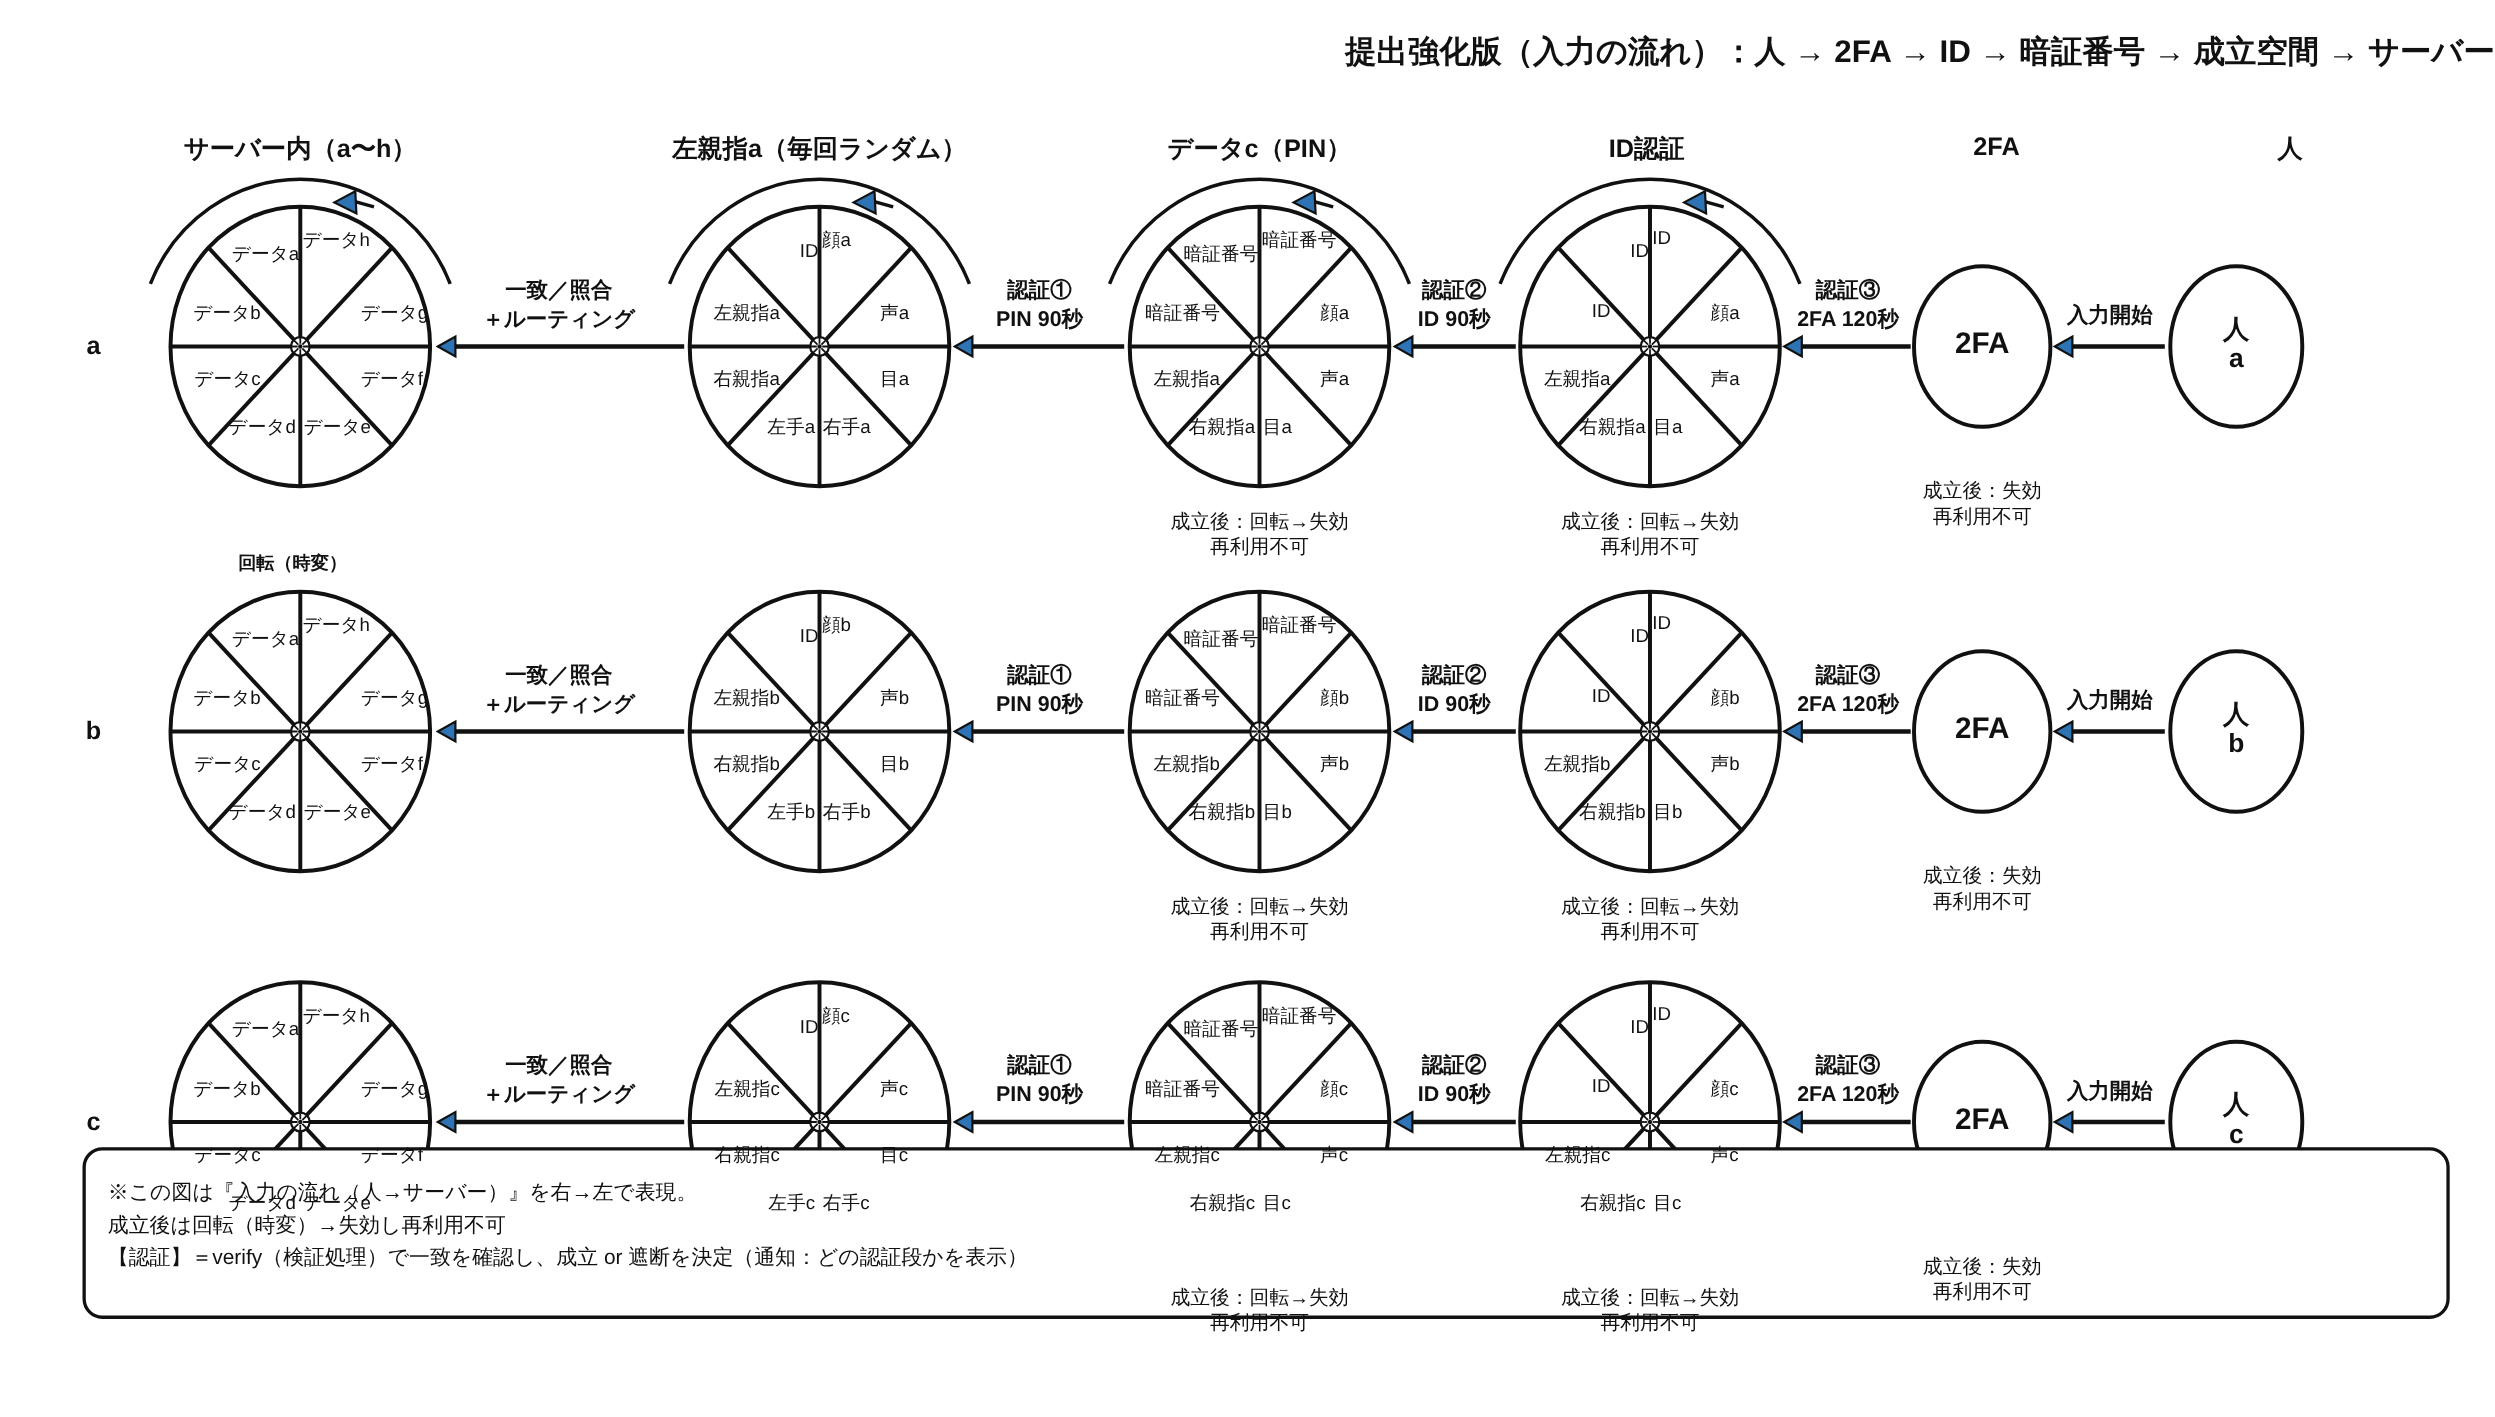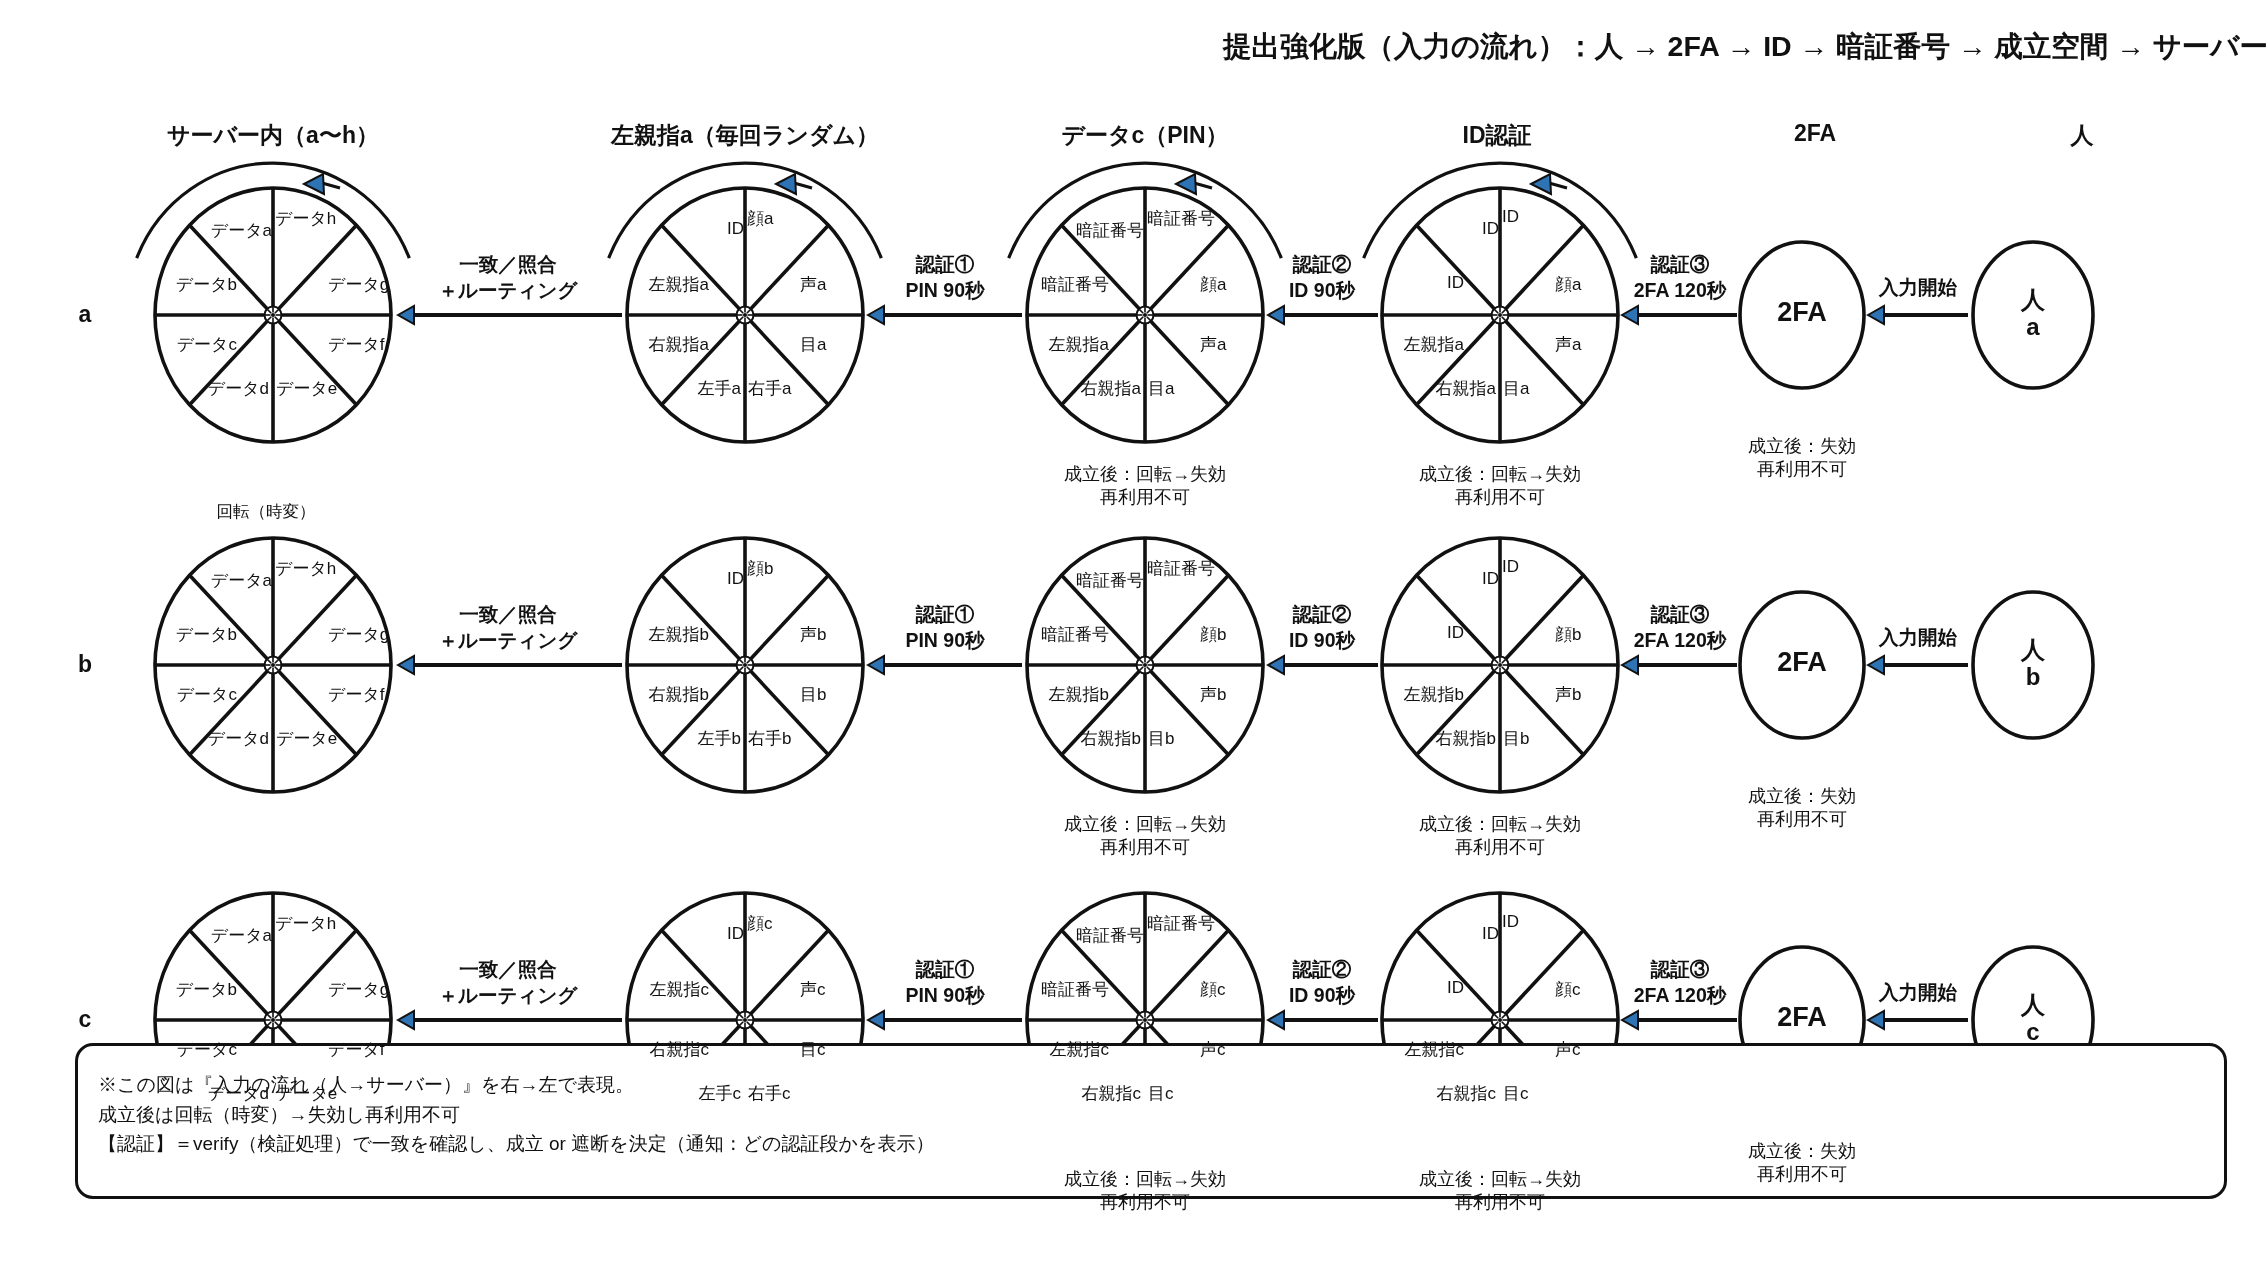--- a/index.html
+++ b/index.html
@@ -1,20 +1,20 @@
 <!DOCTYPE html>
 <html><head>
 <meta charset="utf-8">
 <style>
   html,body{margin:0;padding:0;background:#fff}
   #stage{position:relative;width:2268px;height:1288px;background:#ffffff;overflow:hidden;
          font-family:"Liberation Sans",sans-serif;color:#111}
   .title{position:absolute;left:0;right:0;top:28px;text-align:right;font-weight:bold;font-size:28.5px;white-space:nowrap}
   .colhead{position:absolute;top:120px;transform:translateX(-50%);font-weight:bold;font-size:23px;white-space:nowrap}
-  .rotcap{position:absolute;left:266px;top:501px;transform:translateX(-50%);font-weight:normal;font-size:16.5px;white-space:nowrap}
+  .rotcap{position:absolute;left:266px;top:501px;transform:translateX(-50%);font-weight:bold;font-size:16.5px;white-space:nowrap}
   .rowletter{position:absolute;transform:translateX(-50%);font-weight:bold;font-size:23px;z-index:30}
   .wheel{position:absolute;width:300px;height:320px}
   .wheel svg{position:absolute;left:0;top:0;z-index:0}
   .seg{position:absolute;font-size:17px;white-space:nowrap;z-index:40}
   .seg0{right:151px;top:64px}   .seg1{left:152px;top:52px}
   .seg2{right:186px;top:118px}  .seg3{left:205px;top:118px}
   .seg4{right:186px;top:178px}  .seg5{left:205px;top:178px}
   .seg6{right:154px;top:222px}  .seg7{left:153px;top:222px}
   .flowlabel{position:absolute;transform:translateX(-50%);text-align:center;font-weight:bold;
              font-size:19.5px;line-height:26px;white-space:nowrap;z-index:30}

